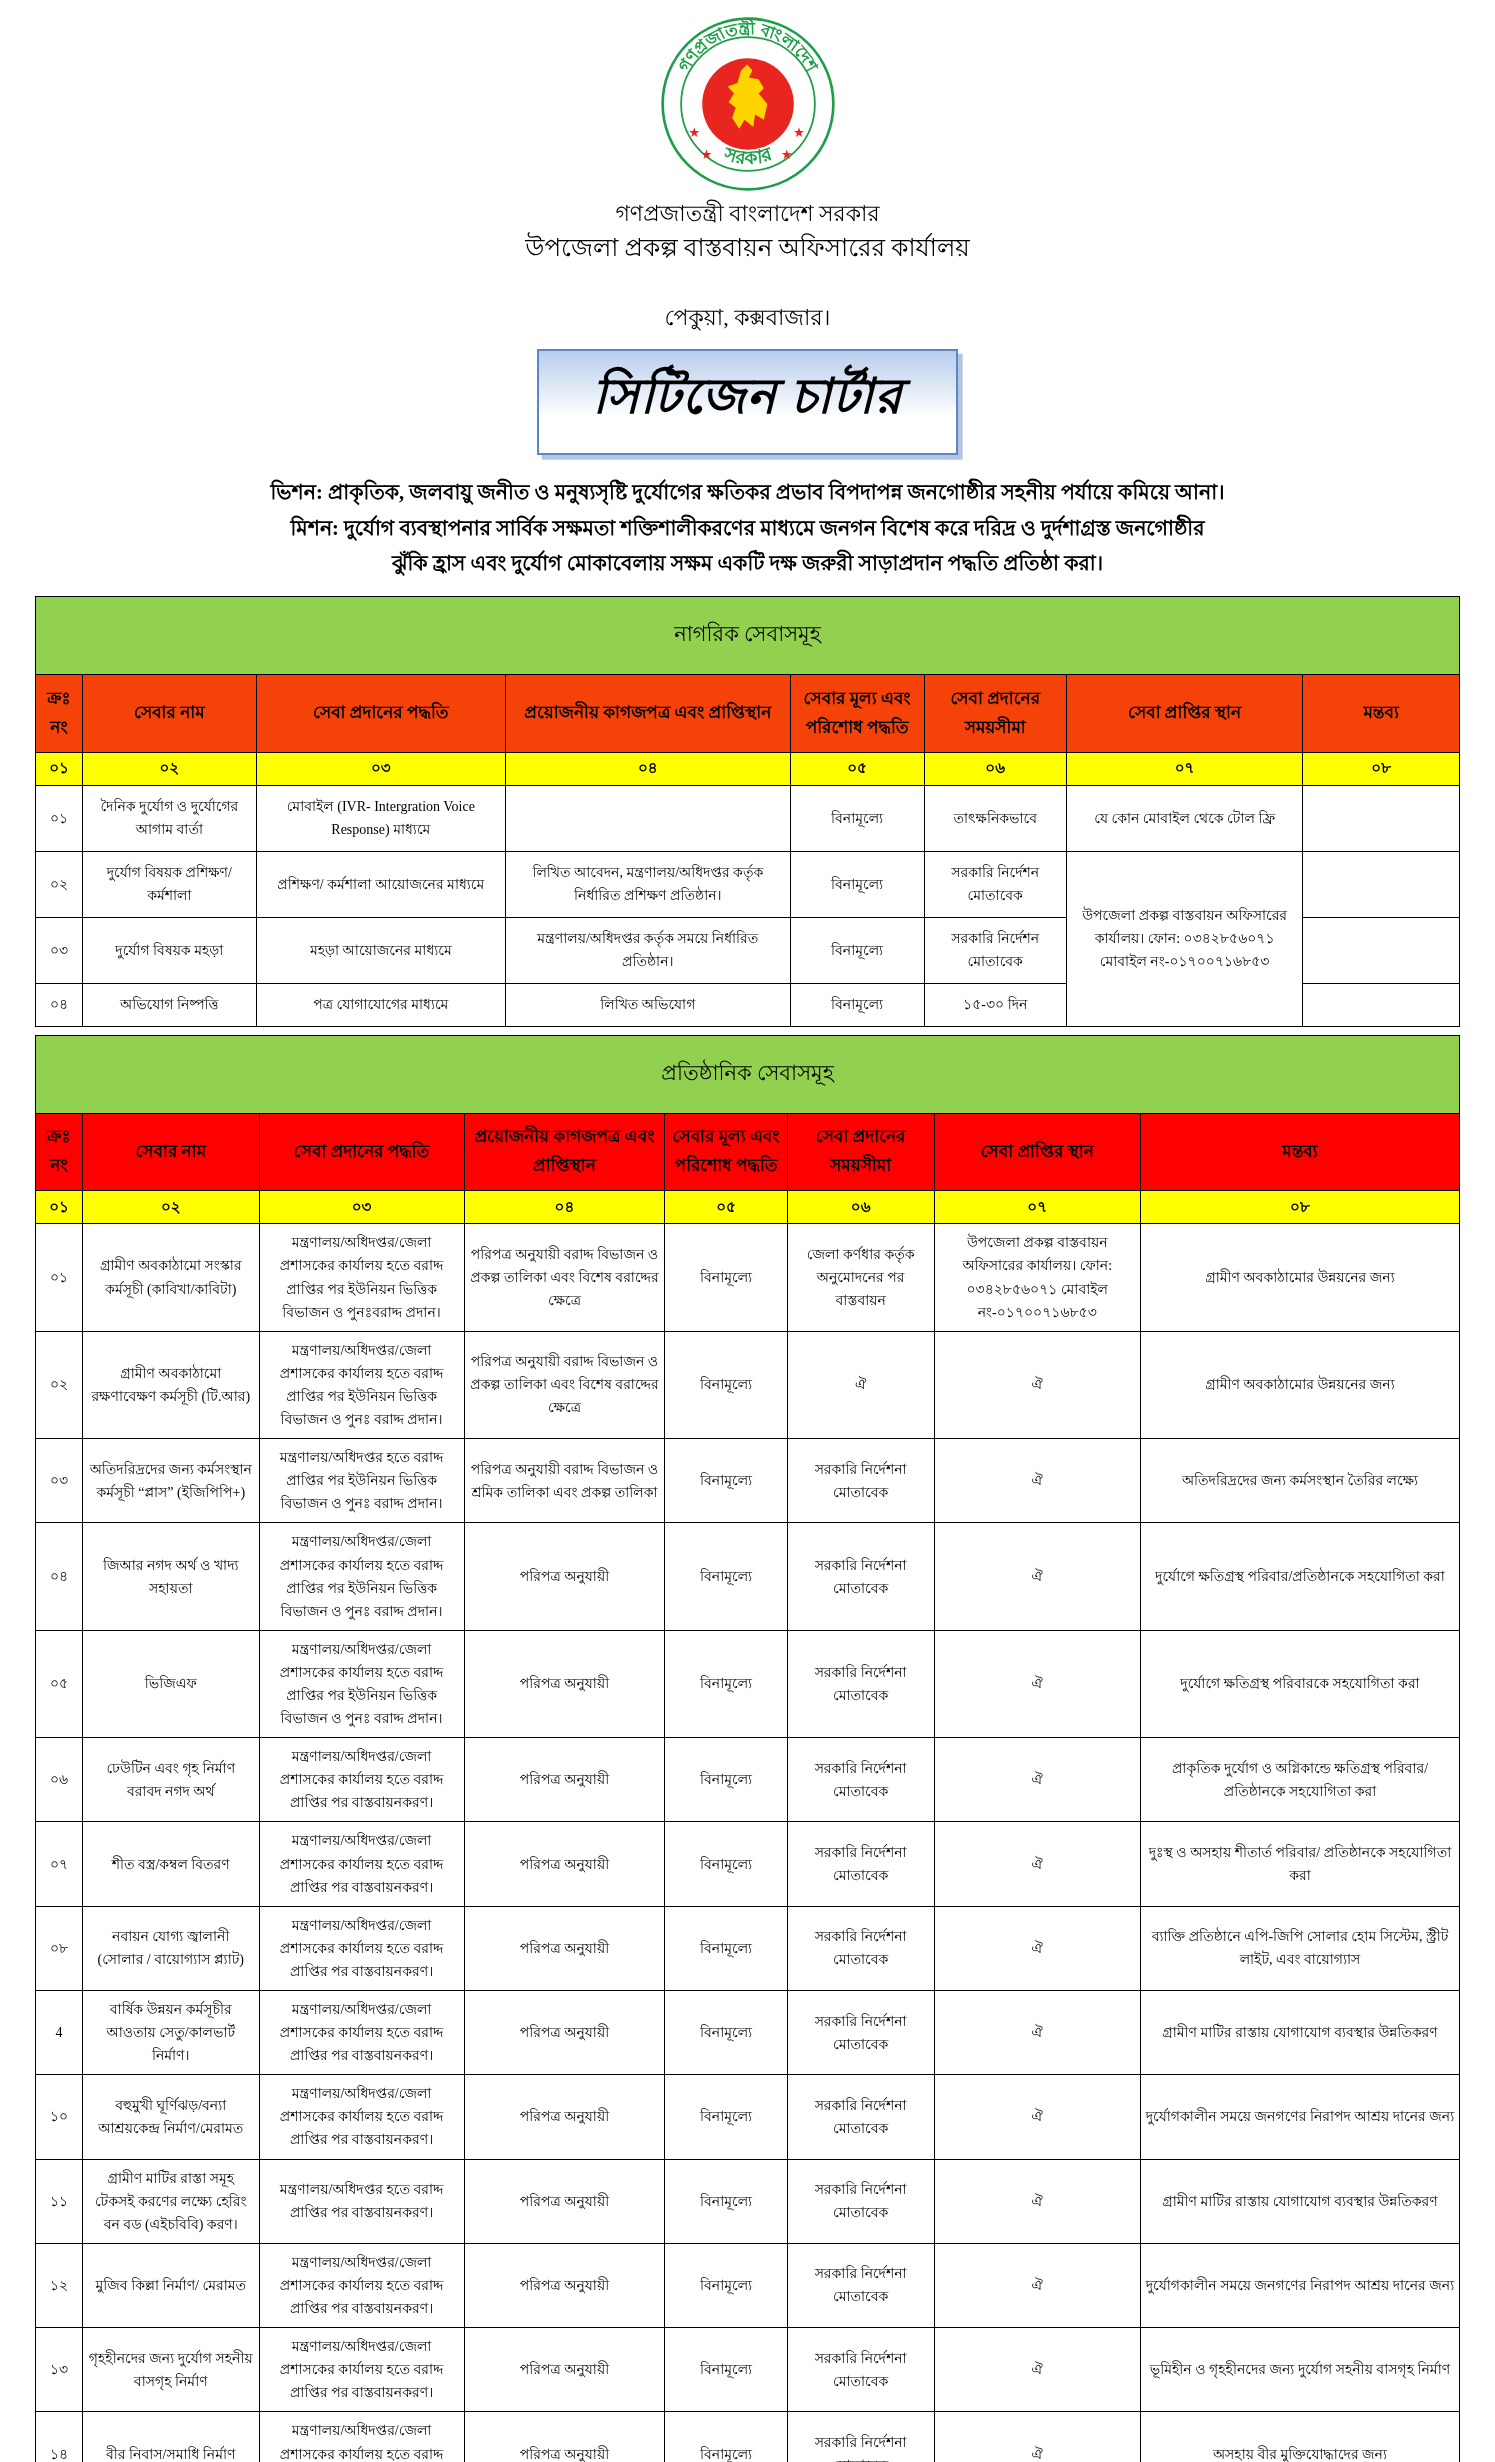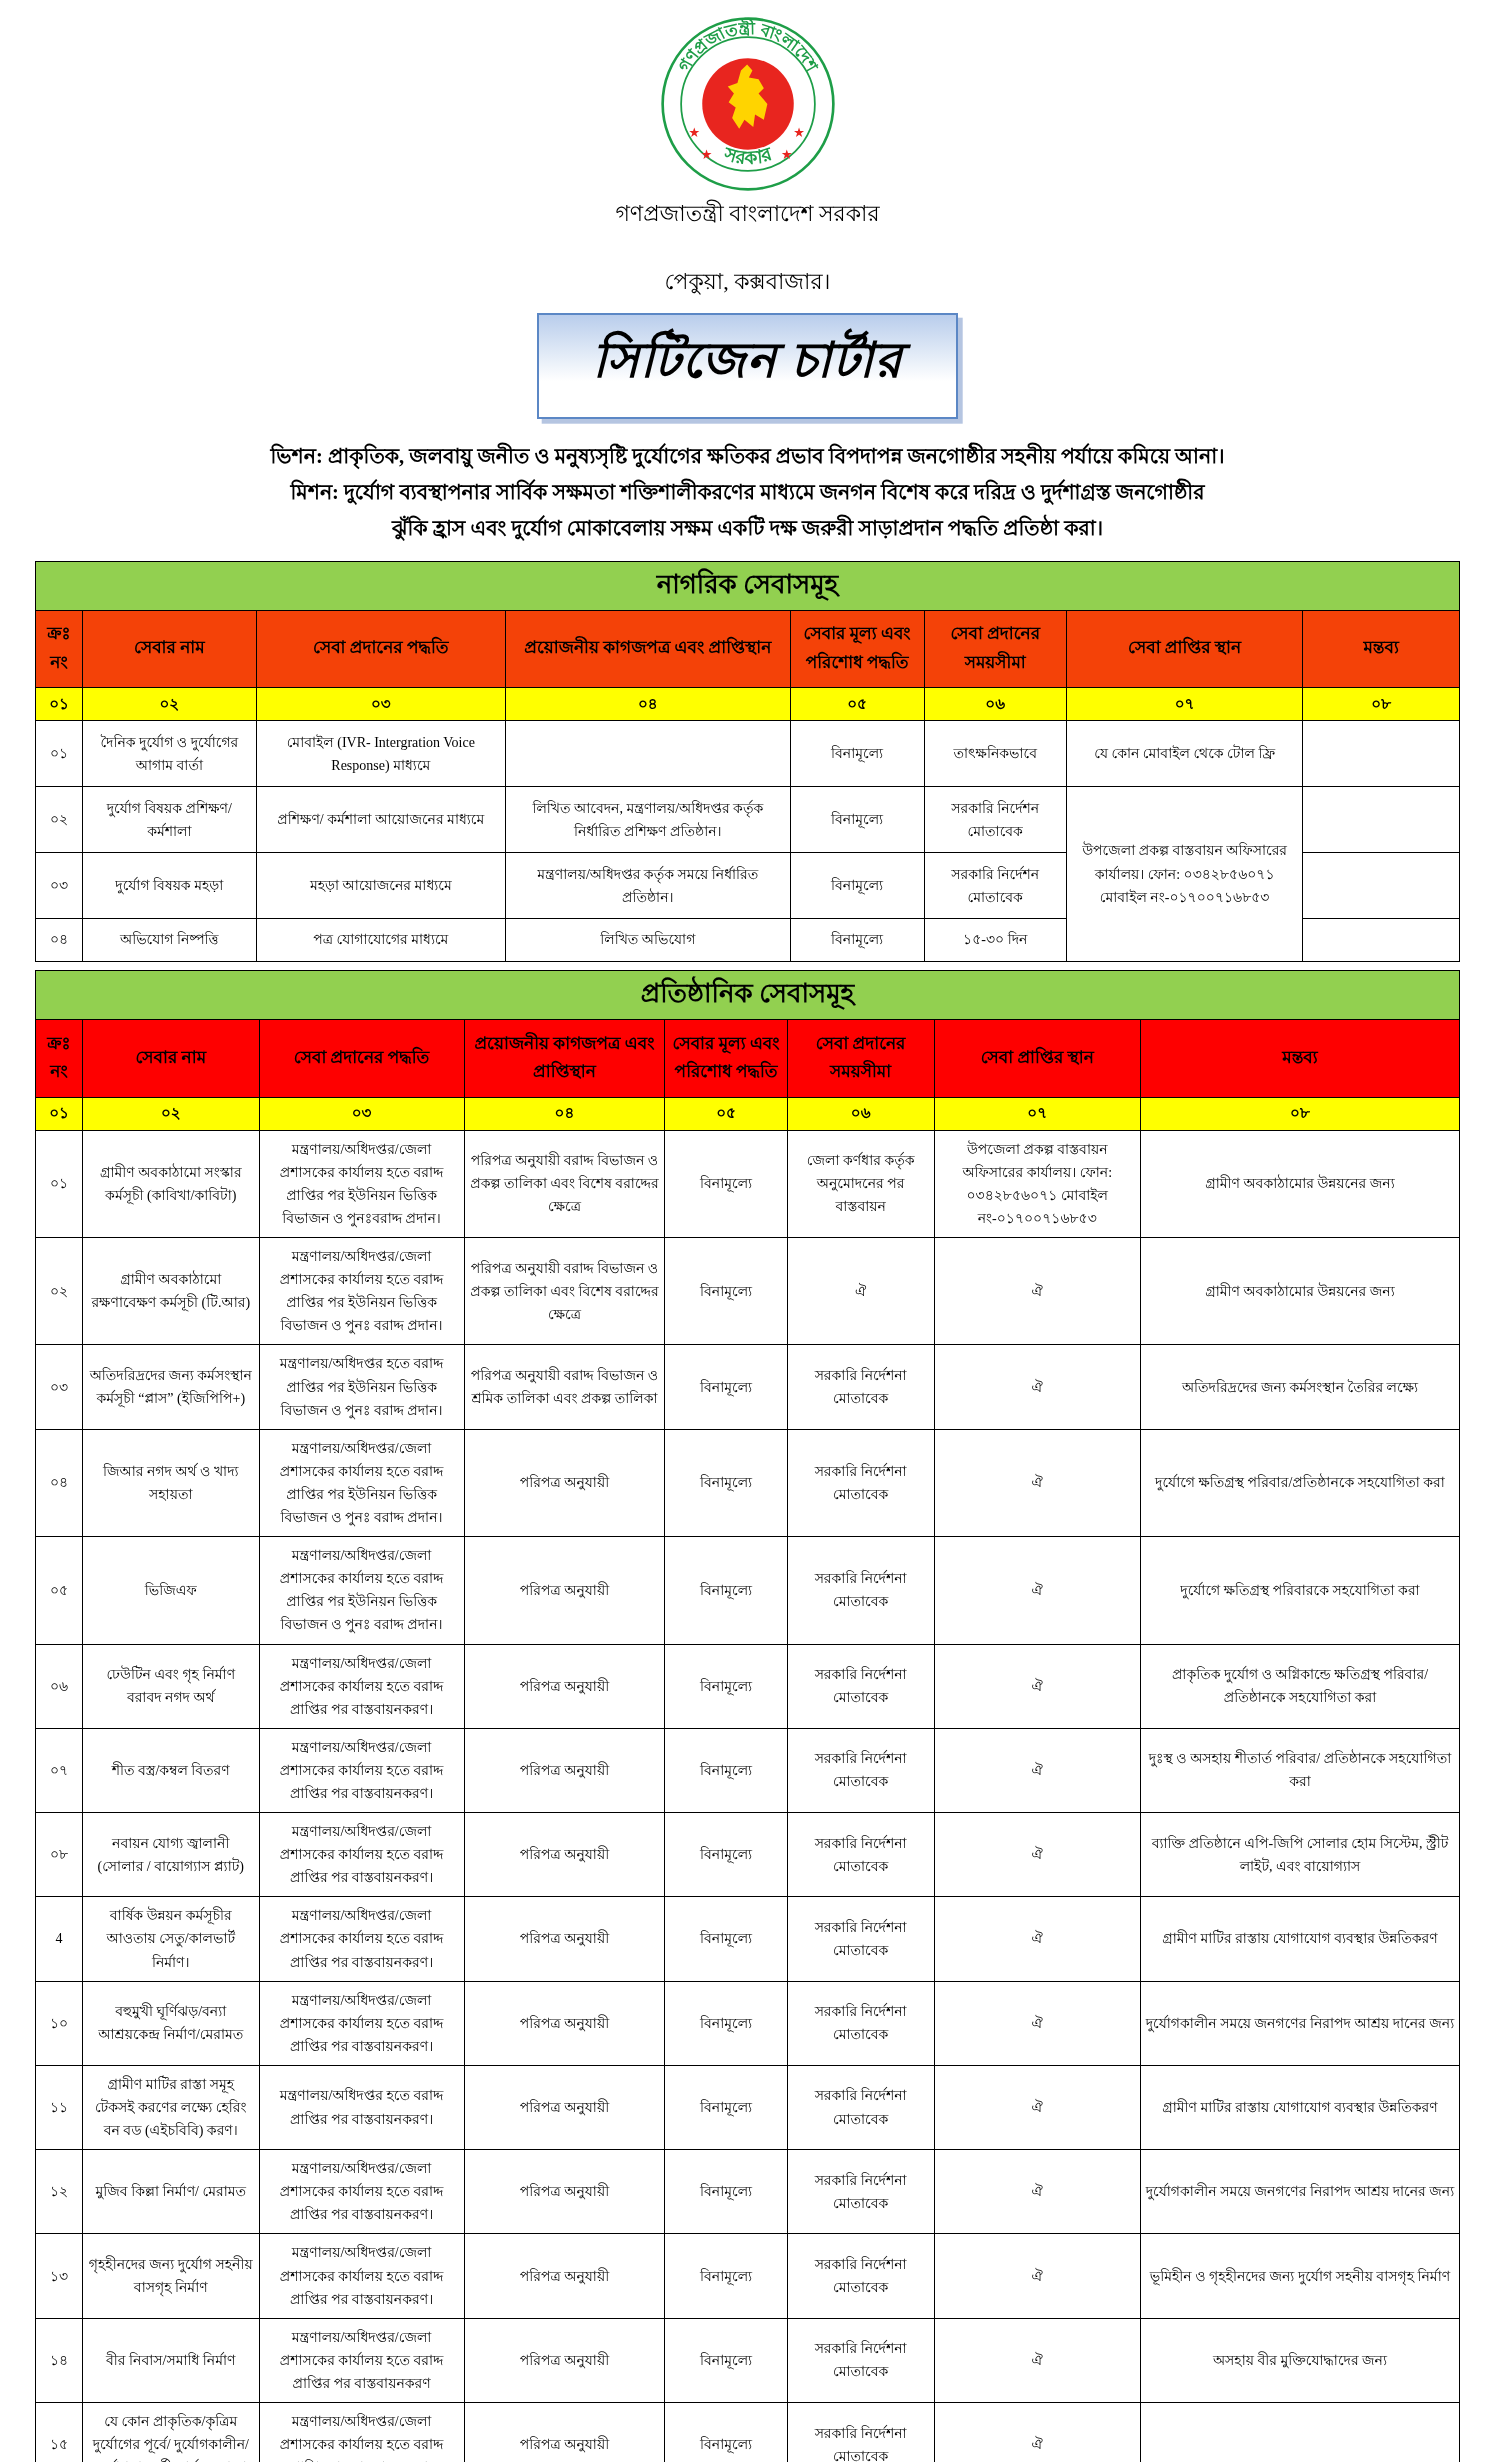--- a/index.html
+++ b/index.html
@@ -39,21 +39,21 @@
   
   table.svc{
     width:100%; border-collapse:collapse; margin-top:8.2px;
     table-layout:fixed;
   }
   table.svc th, table.svc td{
     border:1.8px solid #000; padding:4.7px 5.9px; vertical-align:middle;
     text-align:center; word-wrap:break-word;
   }
   tr.title-row th{
-    background:var(--section_green); font-size:26px; font-weight:bold; padding:2px;
+    background:var(--section_green); font-size:21px; font-weight:normal; padding:21px;
   }
   .citizen tr.head-row th{background:var(--header_red_citizen);}
   .inst tr.head-row th{background:var(--header_red_inst);}
   tr.head-row th{font-size:17px; font-weight:bold; line-height:1.7; padding:9.4px 4.7px;}
   tr.num-row td{background:var(--number_yellow); font-size:15.2px; font-weight:bold; padding:3.5px;}
   table.svc tbody td{font-size:14px; line-height:1.65;}
   table.citizen tbody td{padding:9.4px 5.9px;}
   table.inst tbody td{padding:7px 4.7px;}
 </style>
 </head>
@@ -76,20 +76,21 @@
         <text fill="#1e9e48" font-size="21" font-weight="bold">
           <textPath href="#arcBot" startOffset="50%" text-anchor="middle">সরকার</textPath>
         </text>
         <text x="33" y="138" font-size="15" fill="#e8251f">★</text>
         <text x="47" y="162" font-size="15" fill="#e8251f">★</text>
         <text x="152" y="138" font-size="15" fill="#e8251f">★</text>
         <text x="138" y="162" font-size="15" fill="#e8251f">★</text>
       </svg>
     </div>
     <div class="h-line h-line1">গণপ্রজাতন্ত্রী বাংলাদেশ সরকার</div>
+    <div class="h-line h-line2">উপজেলা প্রকল্প বাস্তবায়ন অফিসারের কার্যালয়</div>
     <div class="h-line h-line3">পেকুয়া, কক্সবাজার।</div>
     <div class="title-box">
       <span>সিটিজেন চার্টার</span>
     </div>
   </header>
 
   <section class="vision">
     <p>ভিশন: প্রাকৃতিক, জলবায়ু জনীত ও মনুষ্যসৃষ্টি দুর্যোগের ক্ষতিকর প্রভাব বিপদাপন্ন জনগোষ্ঠীর সহনীয় পর্যায়ে কমিয়ে আনা।</p>
     <p>মিশন: দুর্যোগ ব্যবস্থাপনার সার্বিক সক্ষমতা শক্তিশালীকরণের মাধ্যমে জনগন বিশেষ করে দরিদ্র ও দুর্দশাগ্রস্ত জনগোষ্ঠীর</p>
     <p>ঝুঁকি হ্রাস এবং দুর্যোগ মোকাবেলায় সক্ষম একটি দক্ষ জরুরী সাড়াপ্রদান পদ্ধতি প্রতিষ্ঠা করা।</p>

